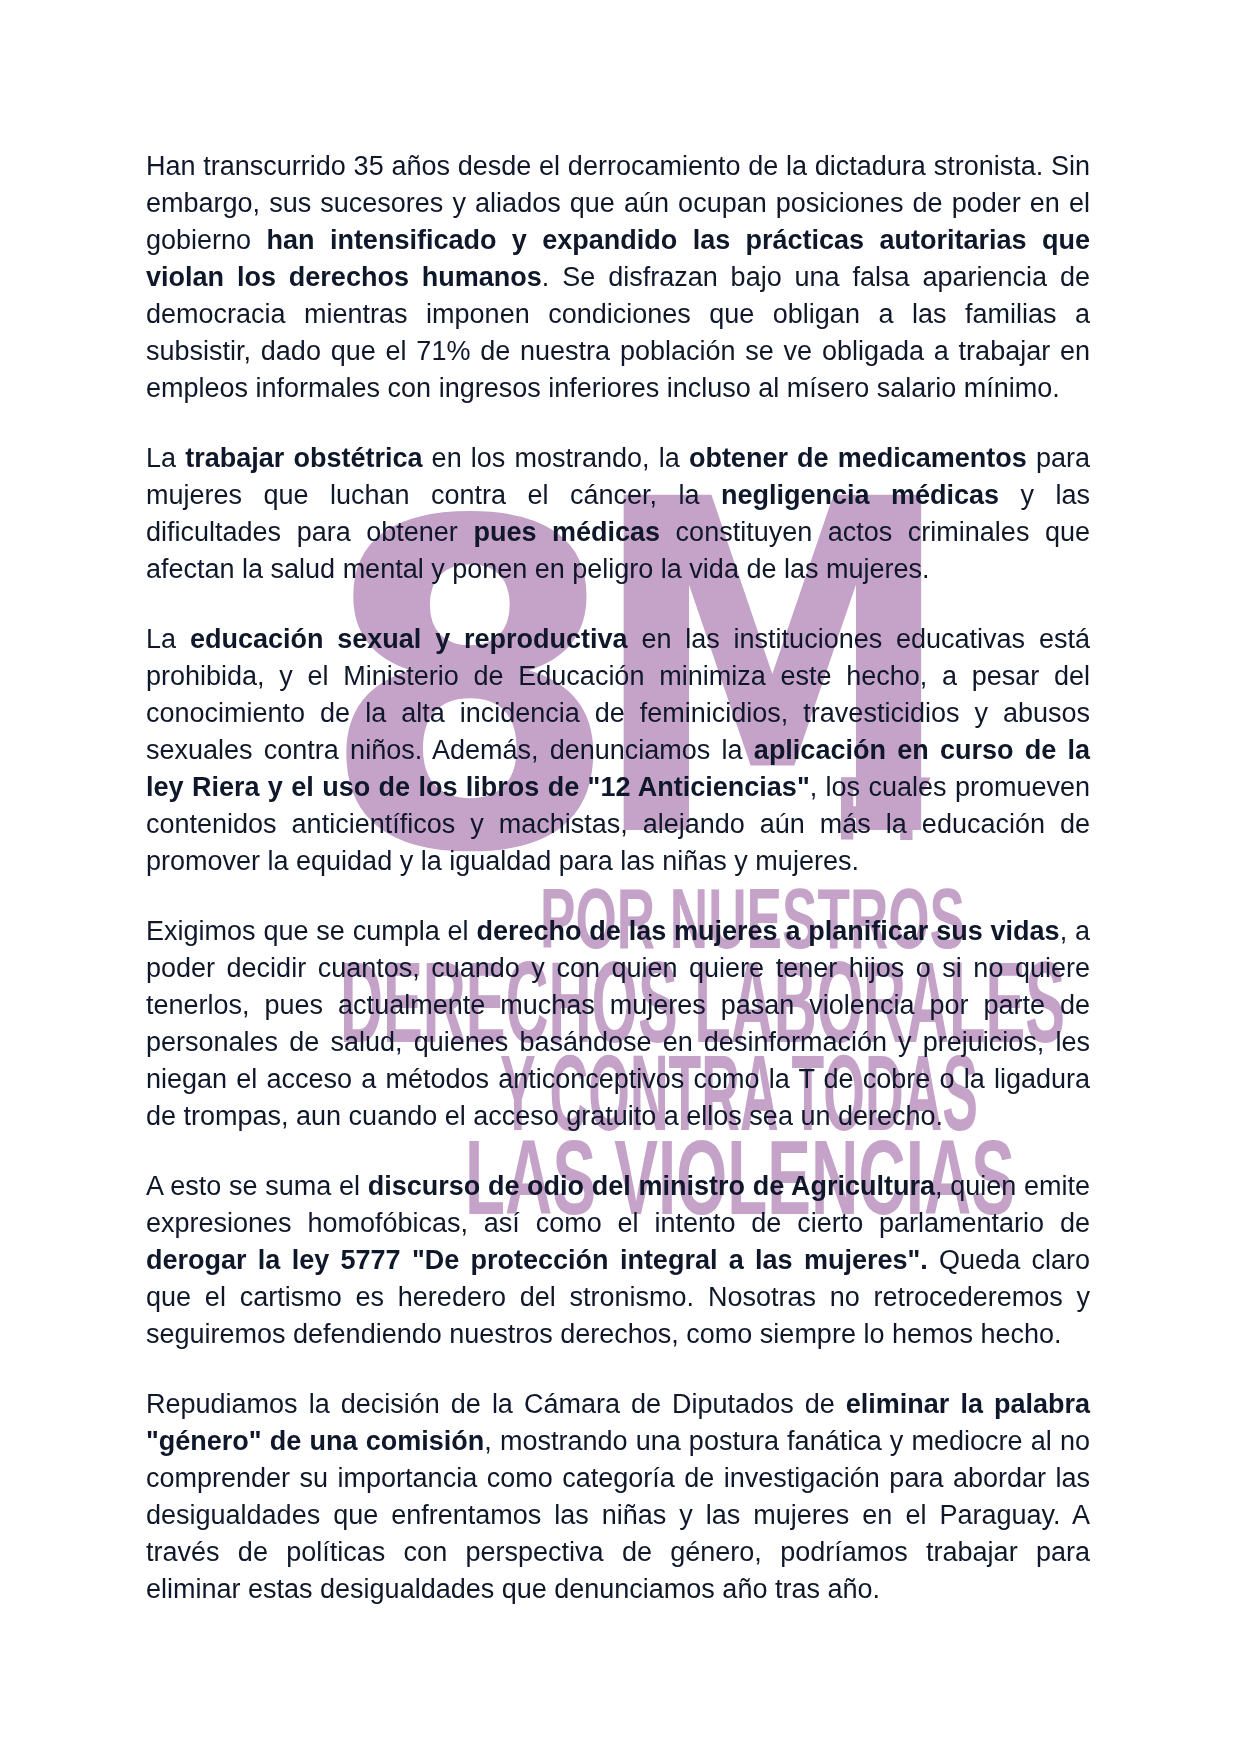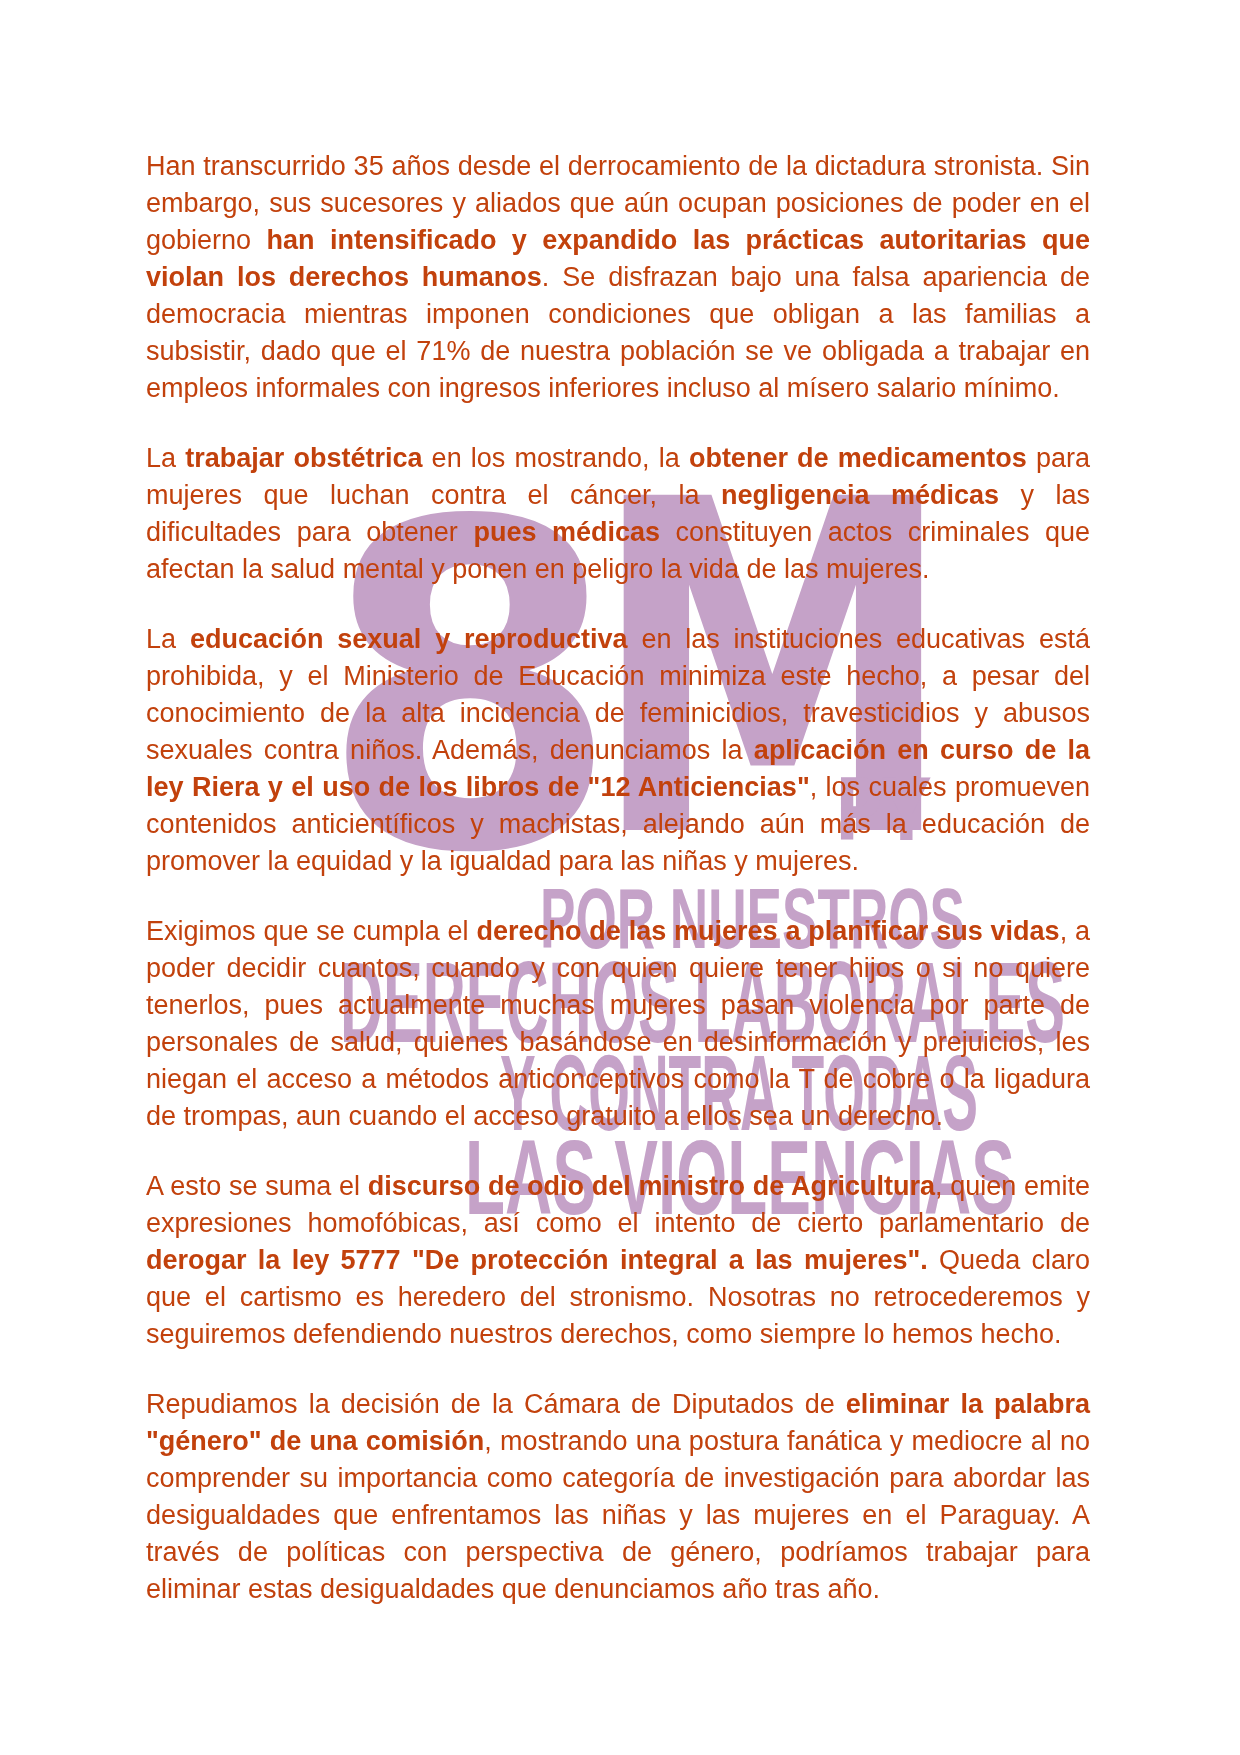--- a/index.html
+++ b/index.html
@@ -30,21 +30,21 @@
   .wm-logo {
     font-family: "DejaVu Sans", sans-serif;
     font-weight: 700;
   }
   .content {
     position: absolute;
     left: 146px;
     top: 148px;
     width: 944px;
     z-index: 1;
-    color: #c2410c;
+    color: #0f172a;
     font-size: 27px;
     line-height: 37px;
     text-align: justify;
   }
   .content p {
     margin: 0 0 33px 0;
     padding: 0;
   }
   .content b {
     font-weight: 700;

